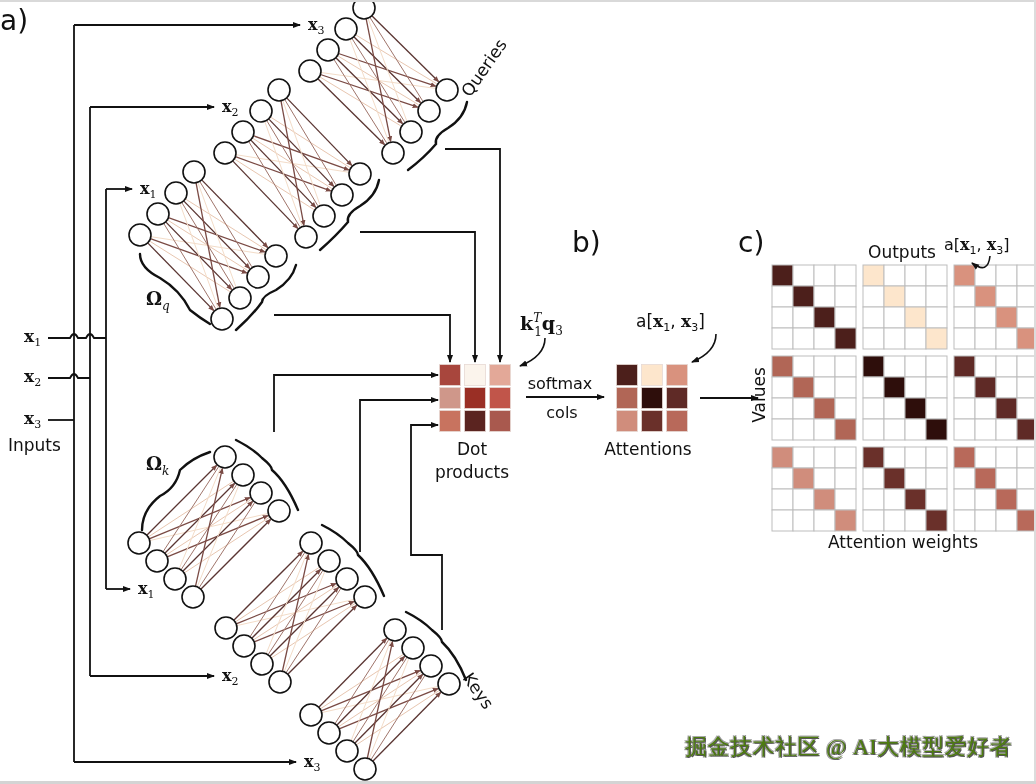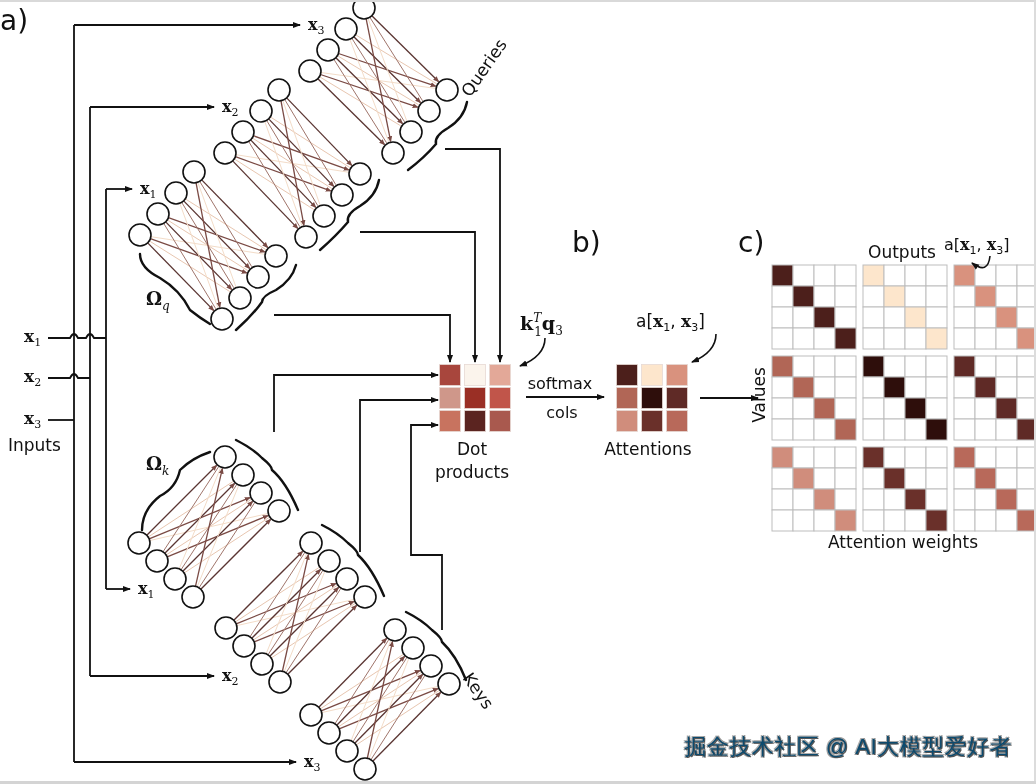--- a/index.html
+++ b/index.html
@@ -3,21 +3,21 @@
 <meta charset="utf-8">
 <style>
   html, body { margin: 0; padding: 0; background: #ffffff; }
   body { width: 1036px; height: 784px; overflow: hidden; position: relative; font-family: "DejaVu Sans", sans-serif; }
   #stage { position: absolute; left: 0; top: 0; width: 1036px; height: 784px; }
   .frame-top { position: absolute; left: 0; top: 0; width: 1036px; height: 2px; background: #d9d9d9; }
   .frame-bottom { position: absolute; left: 0; bottom: 0; width: 1036px; height: 3px; background: #d4d4d4; }
   .frame-right { position: absolute; right: 0; top: 0; width: 2px; height: 784px; background: #dcdcdc; }
   .lbl { font-family: "DejaVu Sans", sans-serif; fill: #111; }
   .math { font-family: "DejaVu Serif", serif; fill: #111; }
-  .wm { position: absolute; right: 24px; bottom: 22px; font-family: Liberation Sans, sans-serif; font-size: 22px; color: #0c4a6e;
+  .wm { position: absolute; right: 24px; bottom: 22px; font-family: Liberation Serif, serif; font-size: 22px; color: #4d7c0f;
         text-shadow: 1px 1px 0 #555, -1px -1px 0 #aaa, 1px -1px 0 #999, -1px 1px 0 #999; letter-spacing: 0.5px; }
 </style>
 </head>
 <body>
 
 <div id="stage">
   <div class="frame-top"></div>
   <div class="frame-right"></div>
   <div class="frame-bottom"></div>
 

